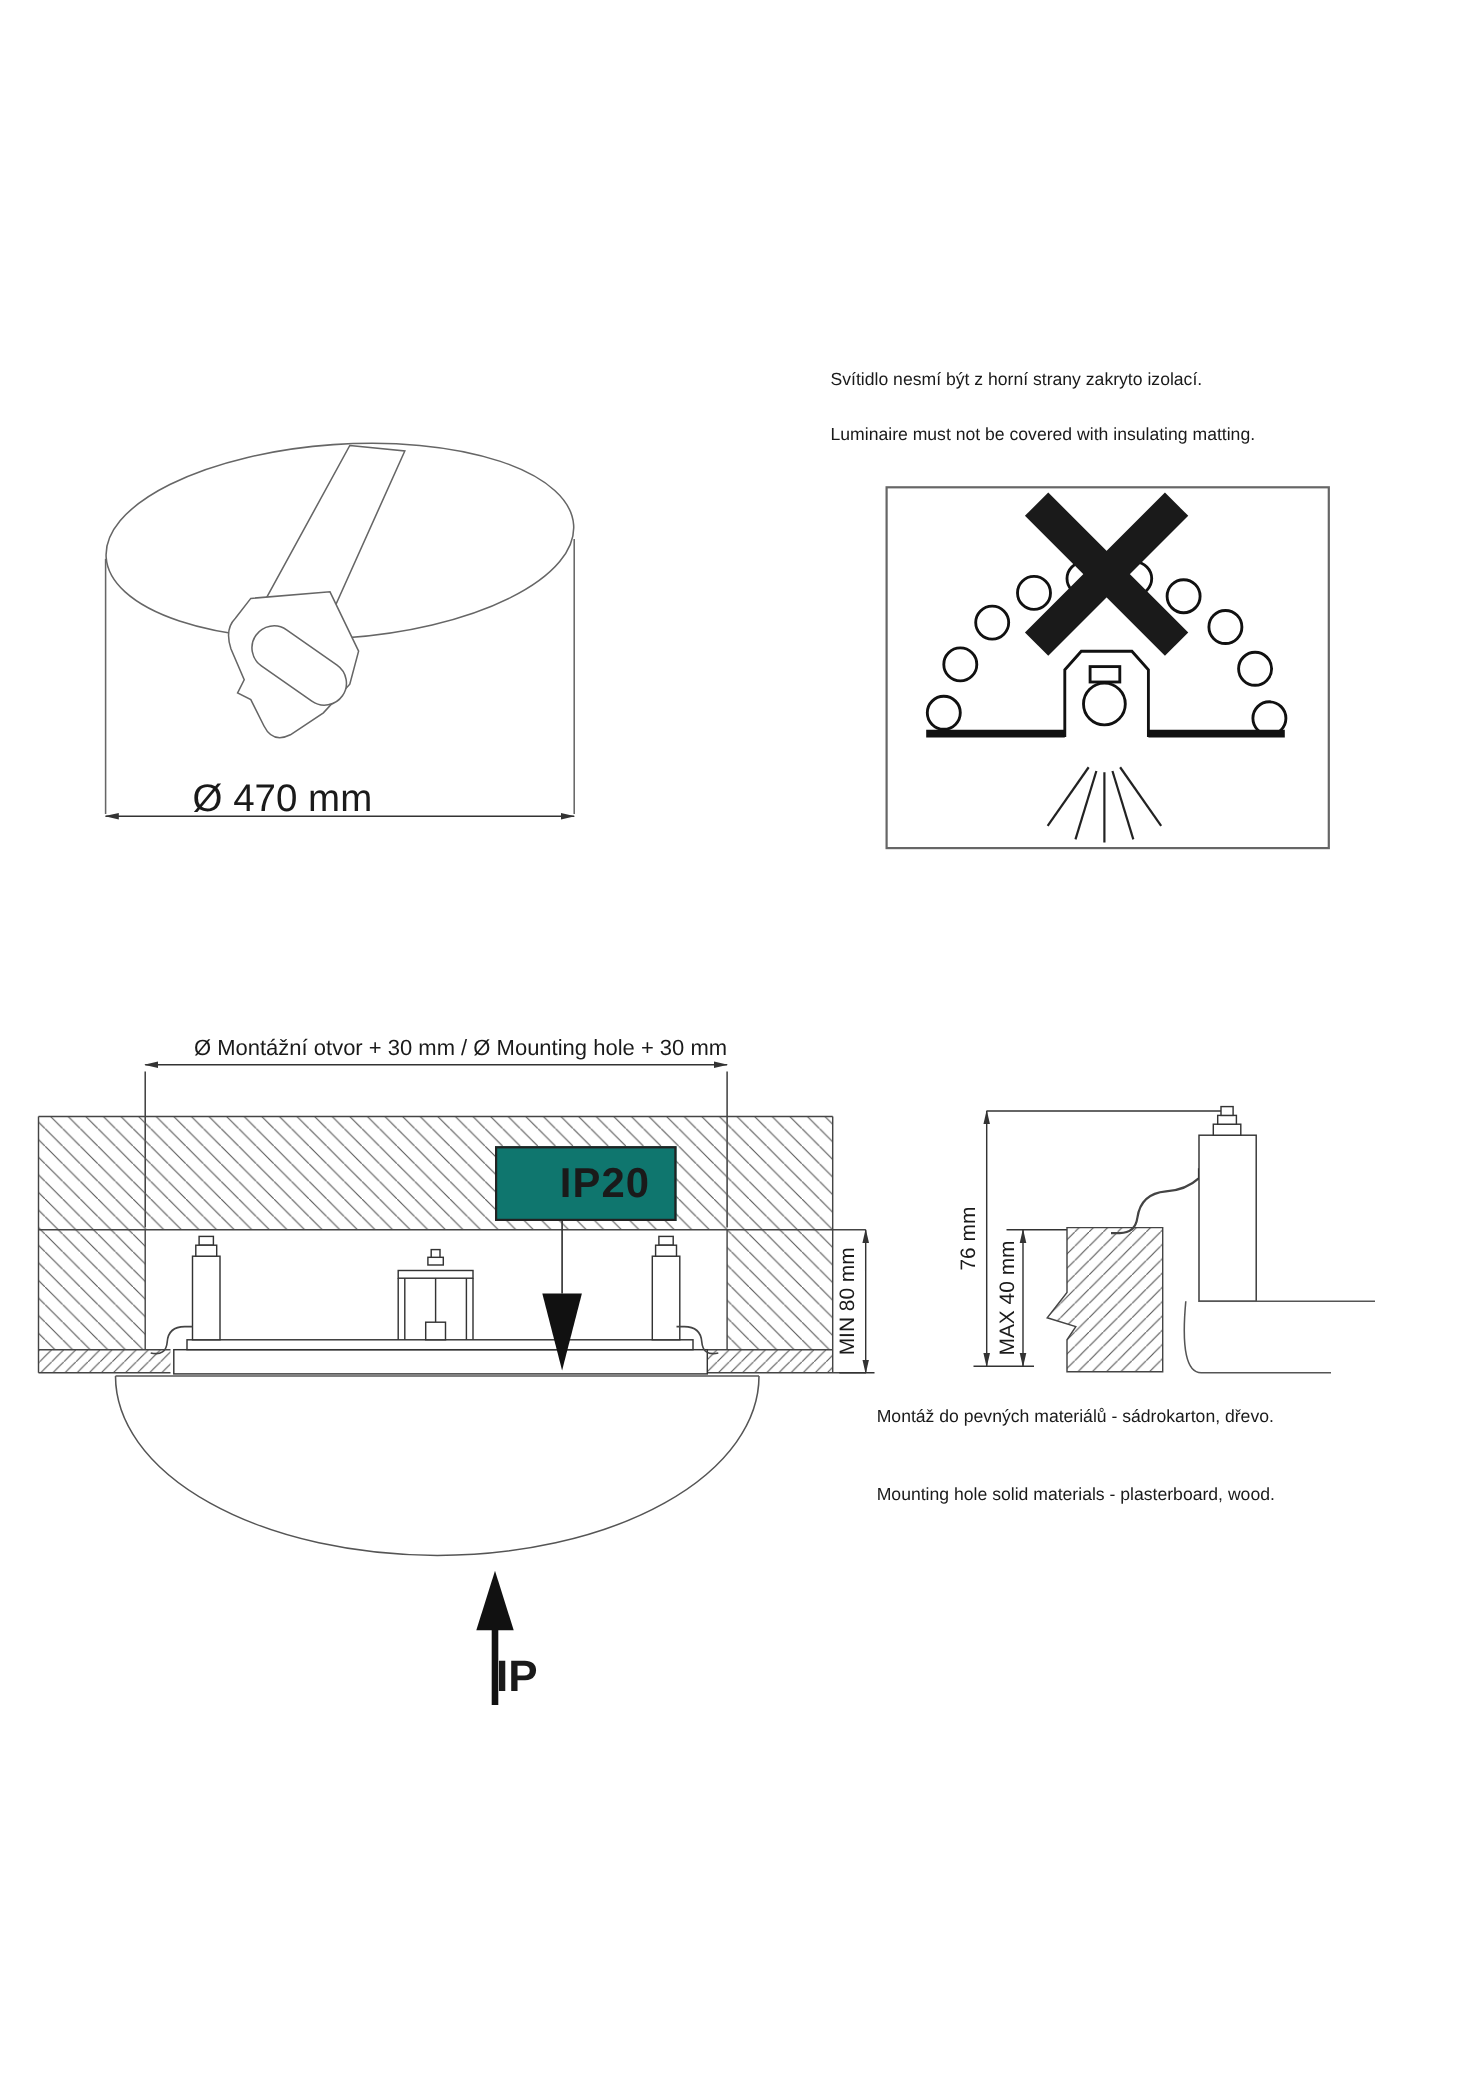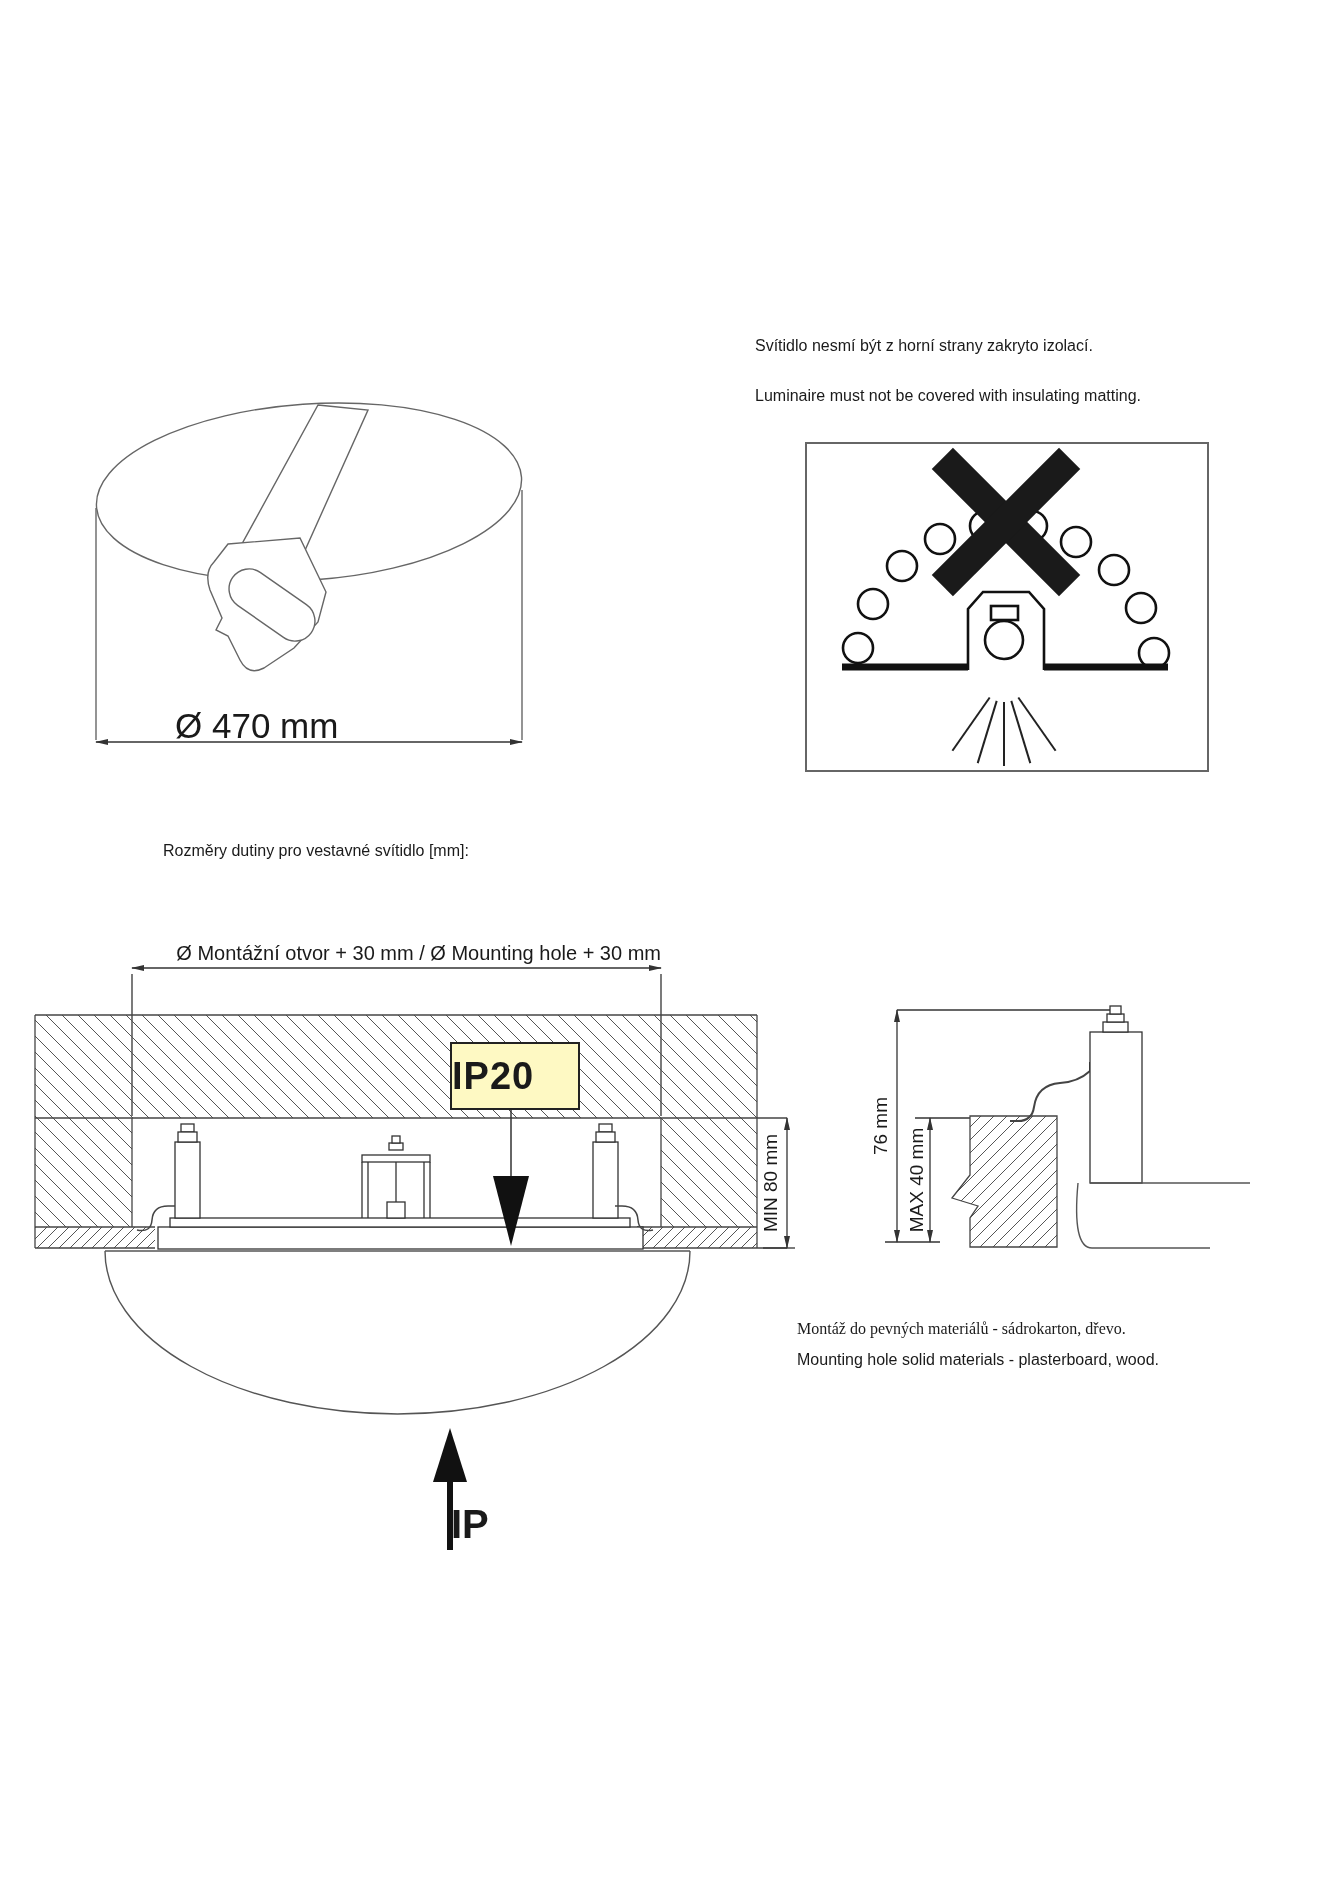--- a/index.html
+++ b/index.html
@@ -5,22 +5,22 @@
   html,body{margin:0;padding:0;background:#fff;}
   #canvas{position:relative;width:1341px;height:1900px;background:#ffffff;
           font-family:"Liberation Sans",sans-serif;color:#1a1a1a;overflow:hidden;}
   .abs{position:absolute;}
   .txt{position:absolute;white-space:nowrap;color:#1a1a1a;}
   .t24{font-size:16px;}
   .t20{font-size:20px;}
   .dimlabel{font-size:35px;}
   .rot{transform:rotate(-90deg);transform-origin:center center;text-align:center;font-size:19px;}
   .ipbox{position:absolute;left:450px;top:1042px;width:126px;height:64px;border:2px solid #222;
-         background:#fef9c3;font-size:38px;font-weight:bold;line-height:64px;
-         letter-spacing:1px;}
+         background:#0f766e;font-size:38px;font-weight:bold;text-align:center;line-height:64px;
+         letter-spacing:1px;padding-left:35px;}
   .iplabel{position:absolute;left:451px;top:1502px;font-size:40px;font-weight:bold;}
   .warnbox{position:absolute;left:805px;top:442px;width:400px;height:326px;border:2px solid #666;
            background:#fff;}
   svg{display:block;}
 </style>
 </head>
 <body>
 
 <div id="canvas">
 
@@ -87,21 +87,20 @@
       <g stroke="#222" stroke-width="2" fill="none">
         <line x1="182.7" y1="253.5" x2="145.4" y2="306.7"></line>
         <line x1="189.7" y1="256.9" x2="170.7" y2="319.1"></line>
         <line x1="197" y1="258" x2="197" y2="323"></line>
         <line x1="204.3" y1="256.9" x2="223.3" y2="319.1"></line>
         <line x1="211.3" y1="253.5" x2="248.6" y2="306.7"></line>
       </g>
     </svg>
   </div>
 
-  <div class="txt t24" style="left:163px;top:842px;">Rozměry dutiny pro vestavné svítidlo [mm]:</div>
 
   <div class="txt t20" style="left:132px;top:942px;width:529px;text-align:right;">Ø Montážní otvor + 30 mm / Ø Mounting hole + 30 mm</div>
 
   <svg class="abs" style="left:25px;top:930px;" width="775" height="640" viewBox="0 0 775 640">
     <defs>
       <pattern id="hA" width="16" height="16" patternUnits="userSpaceOnUse">
         <path d="M-2,-2 L18,18" stroke="#555" stroke-width="1"></path>
       </pattern>
       <pattern id="hB" width="11" height="11" patternUnits="userSpaceOnUse">
         <path d="M-2,13 L13,-2" stroke="#555" stroke-width="1"></path>
@@ -235,16 +234,16 @@
 
     <g fill="none" stroke="#555" stroke-width="1.4">
       <line x1="230" y1="193" x2="390" y2="193"></line>
       <path d="M218,193 Q212,258 232,258 L350,258"></path>
     </g>
   </svg>
 
   <div class="txt rot" style="left:831px;top:1115px;width:100px;">76 mm</div>
   <div class="txt rot" style="left:857px;top:1169px;width:120px;">MAX 40 mm</div>
 
-  <div class="txt t24" style="left:797px;top:1320px;font-family:Liberation Serif, serif;">Montáž do pevných materiálů - sádrokarton, dřevo.</div>
+  <div class="txt t24" style="left:797px;top:1280px;">Montáž do pevných materiálů - sádrokarton, dřevo.</div>
   <div class="txt t24" style="left:797px;top:1351px;">Mounting hole solid materials - plasterboard, wood.</div>
 
 </div>
 
 </body></html>

